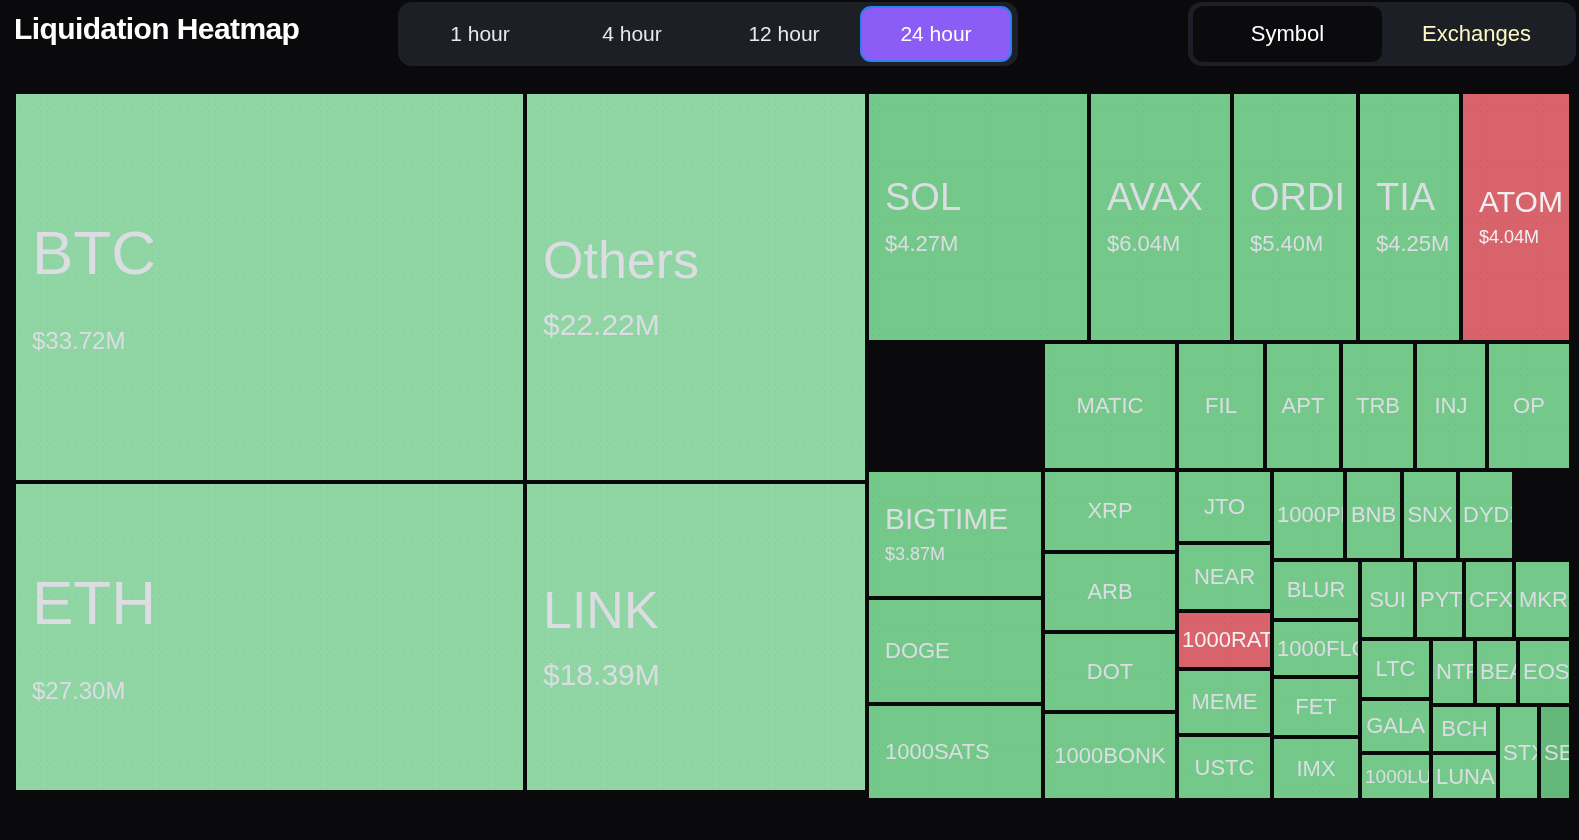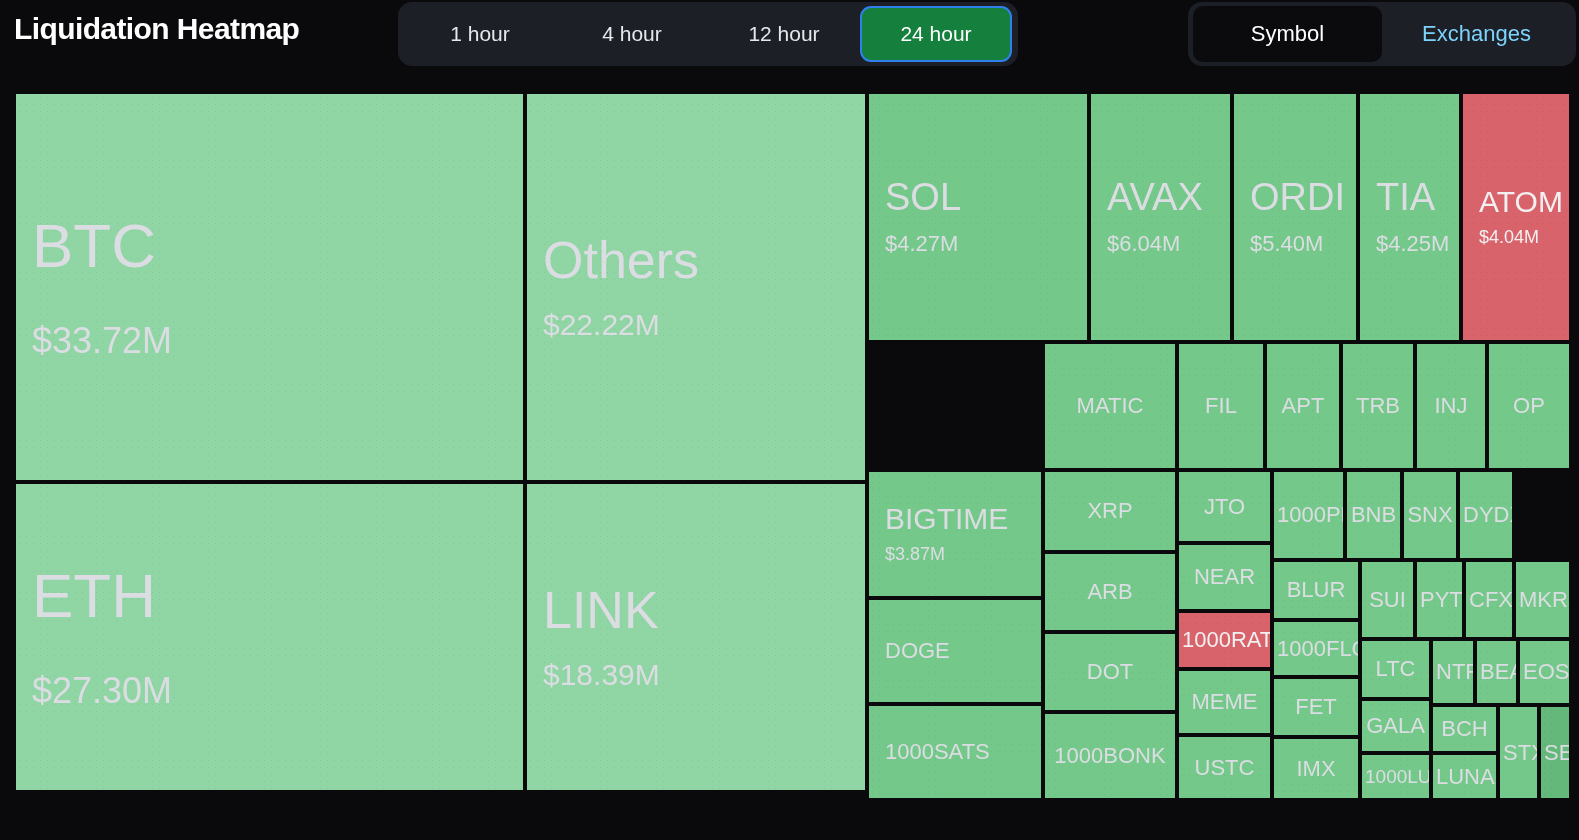--- a/index.html
+++ b/index.html
@@ -66,21 +66,21 @@
     font-size: 21px;
     color: #e6e8ec;
     background: transparent;
     border: 2px solid transparent;
     cursor: pointer;
     white-space: nowrap;
     font-family: "Liberation Sans", sans-serif;
   }
 
   .tf-tab.selected {
-    background: #15803d;
+    background: #8b5cf6;
     border: 2px solid #2f7fed;
     color: #ffffff;
     text-align: right;
   }
 
   
   #view-group {
     position: absolute;
     left: 1188px;
     top: 2px;
@@ -94,21 +94,21 @@
   }
 
   .view-tab {
     flex: 1 1 0;
     height: 56px;
     display: flex;
     align-items: center;
     justify-content: center;
     border-radius: 11px;
     font-size: 22px;
-    color: #7dd3fc;
+    color: #fef9c3;
     background: transparent;
     cursor: pointer;
     white-space: nowrap;
     font-family: "Liberation Sans", sans-serif;
   }
 
   .view-tab.selected {
     background: #0b0b0e;
     color: #ffffff;
     border-radius: 10px;
@@ -157,21 +157,21 @@
     font-weight: 400;
     line-height: 1.1;
     white-space: nowrap;
     font-family: "Liberation Sans", sans-serif;
   }
 
   .tile.hl .tile-sym, .tile.hl .tile-val { color: #f3f0f2; }
 
   
   .sz-xl .tile-sym { font-size: 62px; }
-  .sz-xl .tile-val { font-size: 36px; margin-top: 43px; }
+  .sz-xl .tile-val { font-size: 24px; margin-top: 43px; }
 
   .sz-lg .tile-sym { font-size: 52px; }
   .sz-lg .tile-val { font-size: 30px; margin-top: 20px; }
 
   .sz-md .tile-sym { font-size: 38px; }
   .sz-md .tile-val { font-size: 22px; margin-top: 14px; }
 
   .sz-sm .tile-sym { font-size: 30px; }
   .sz-sm .tile-val { font-size: 18px; margin-top: 10px; }
 

